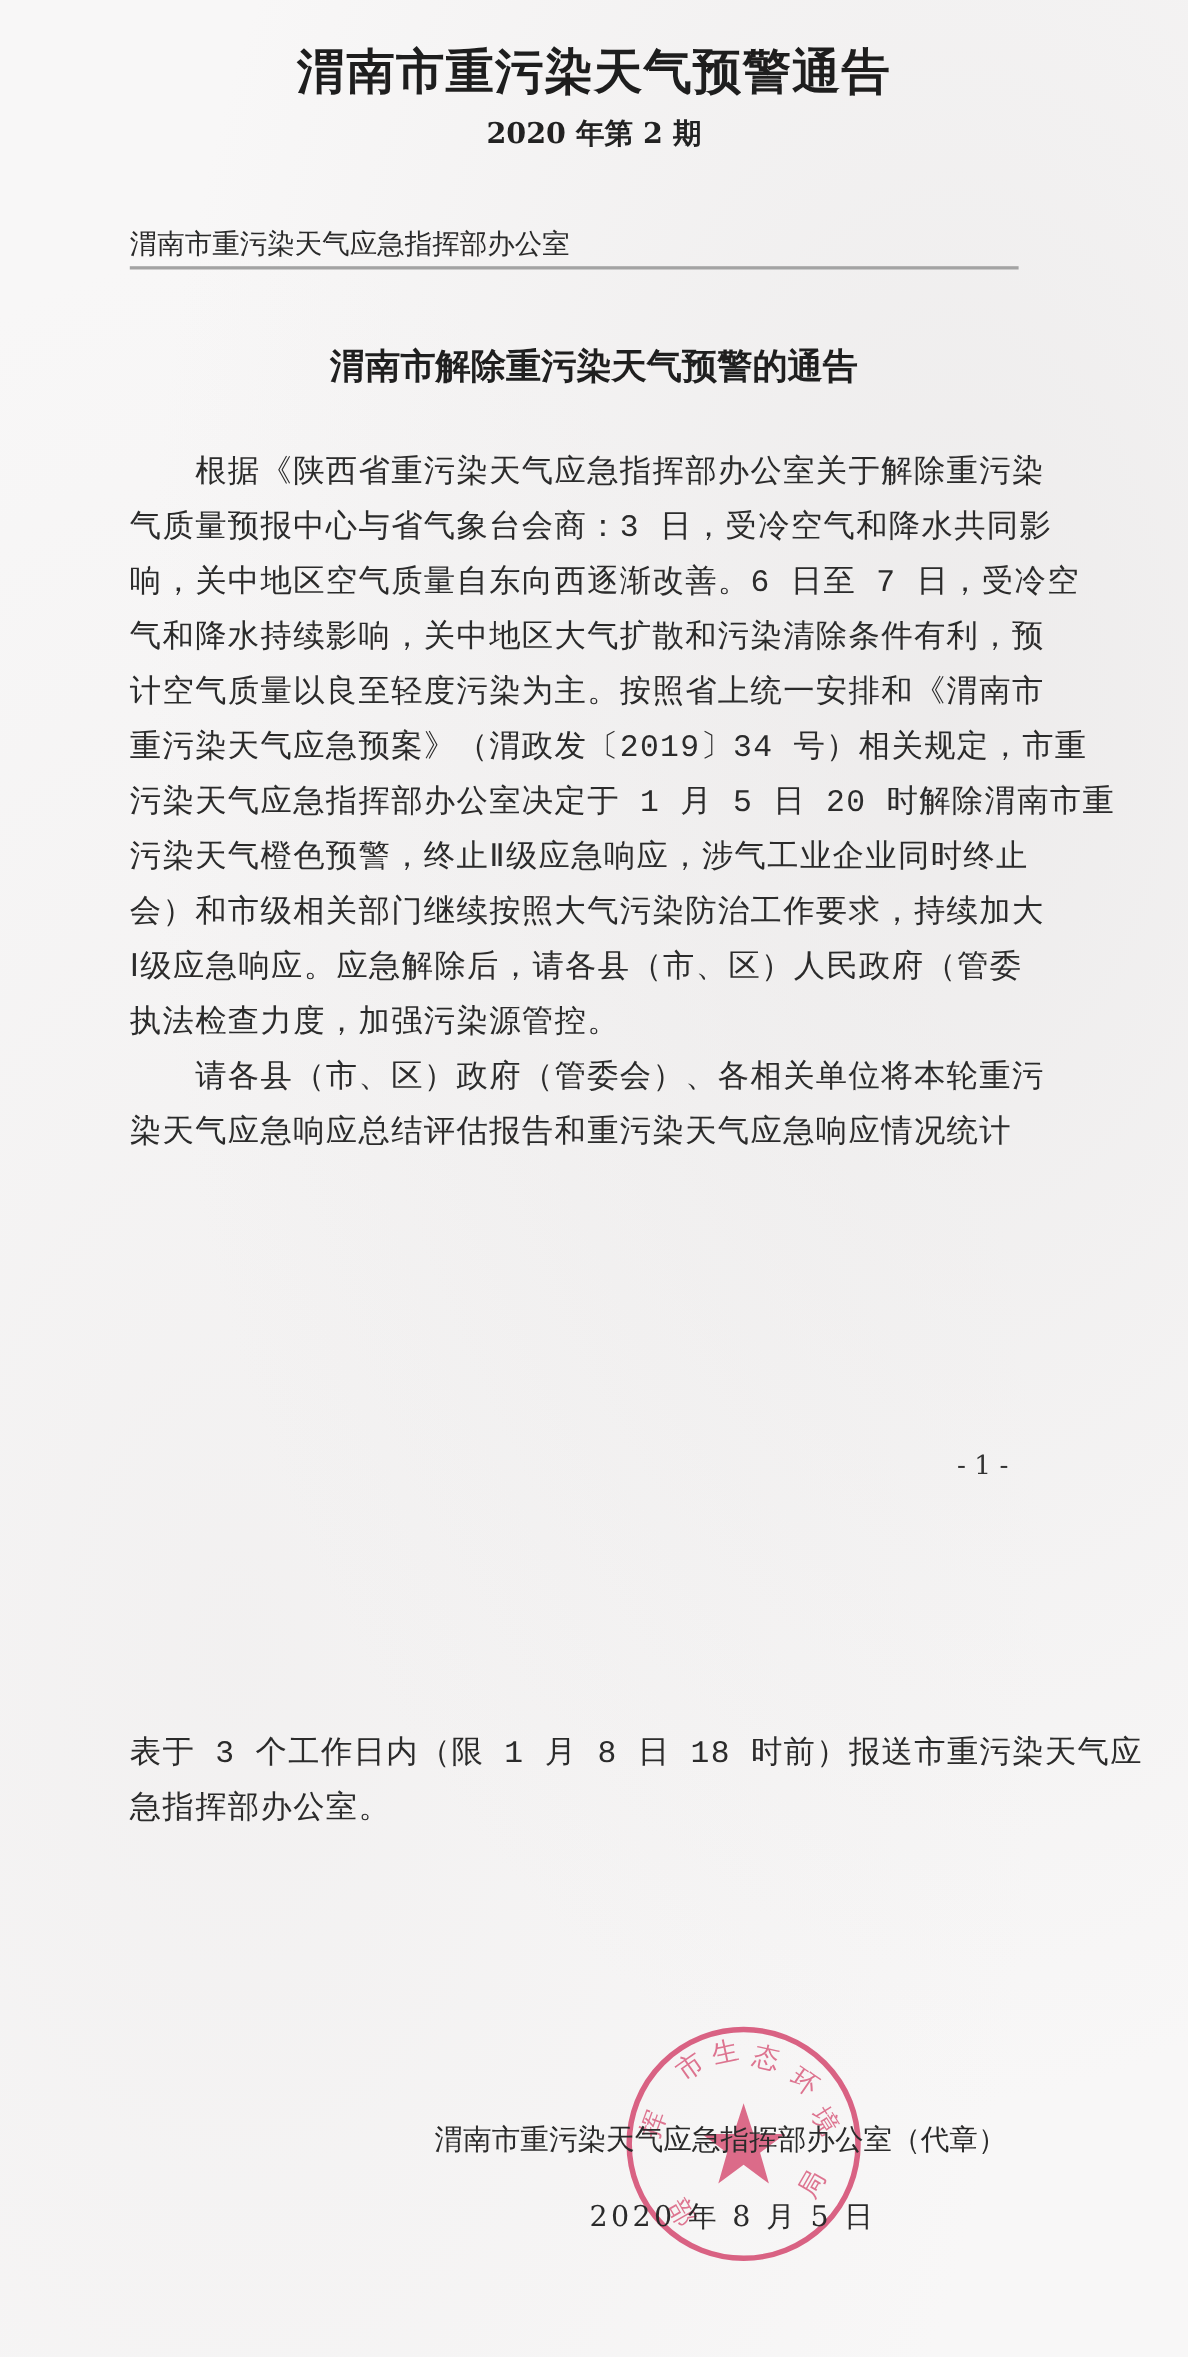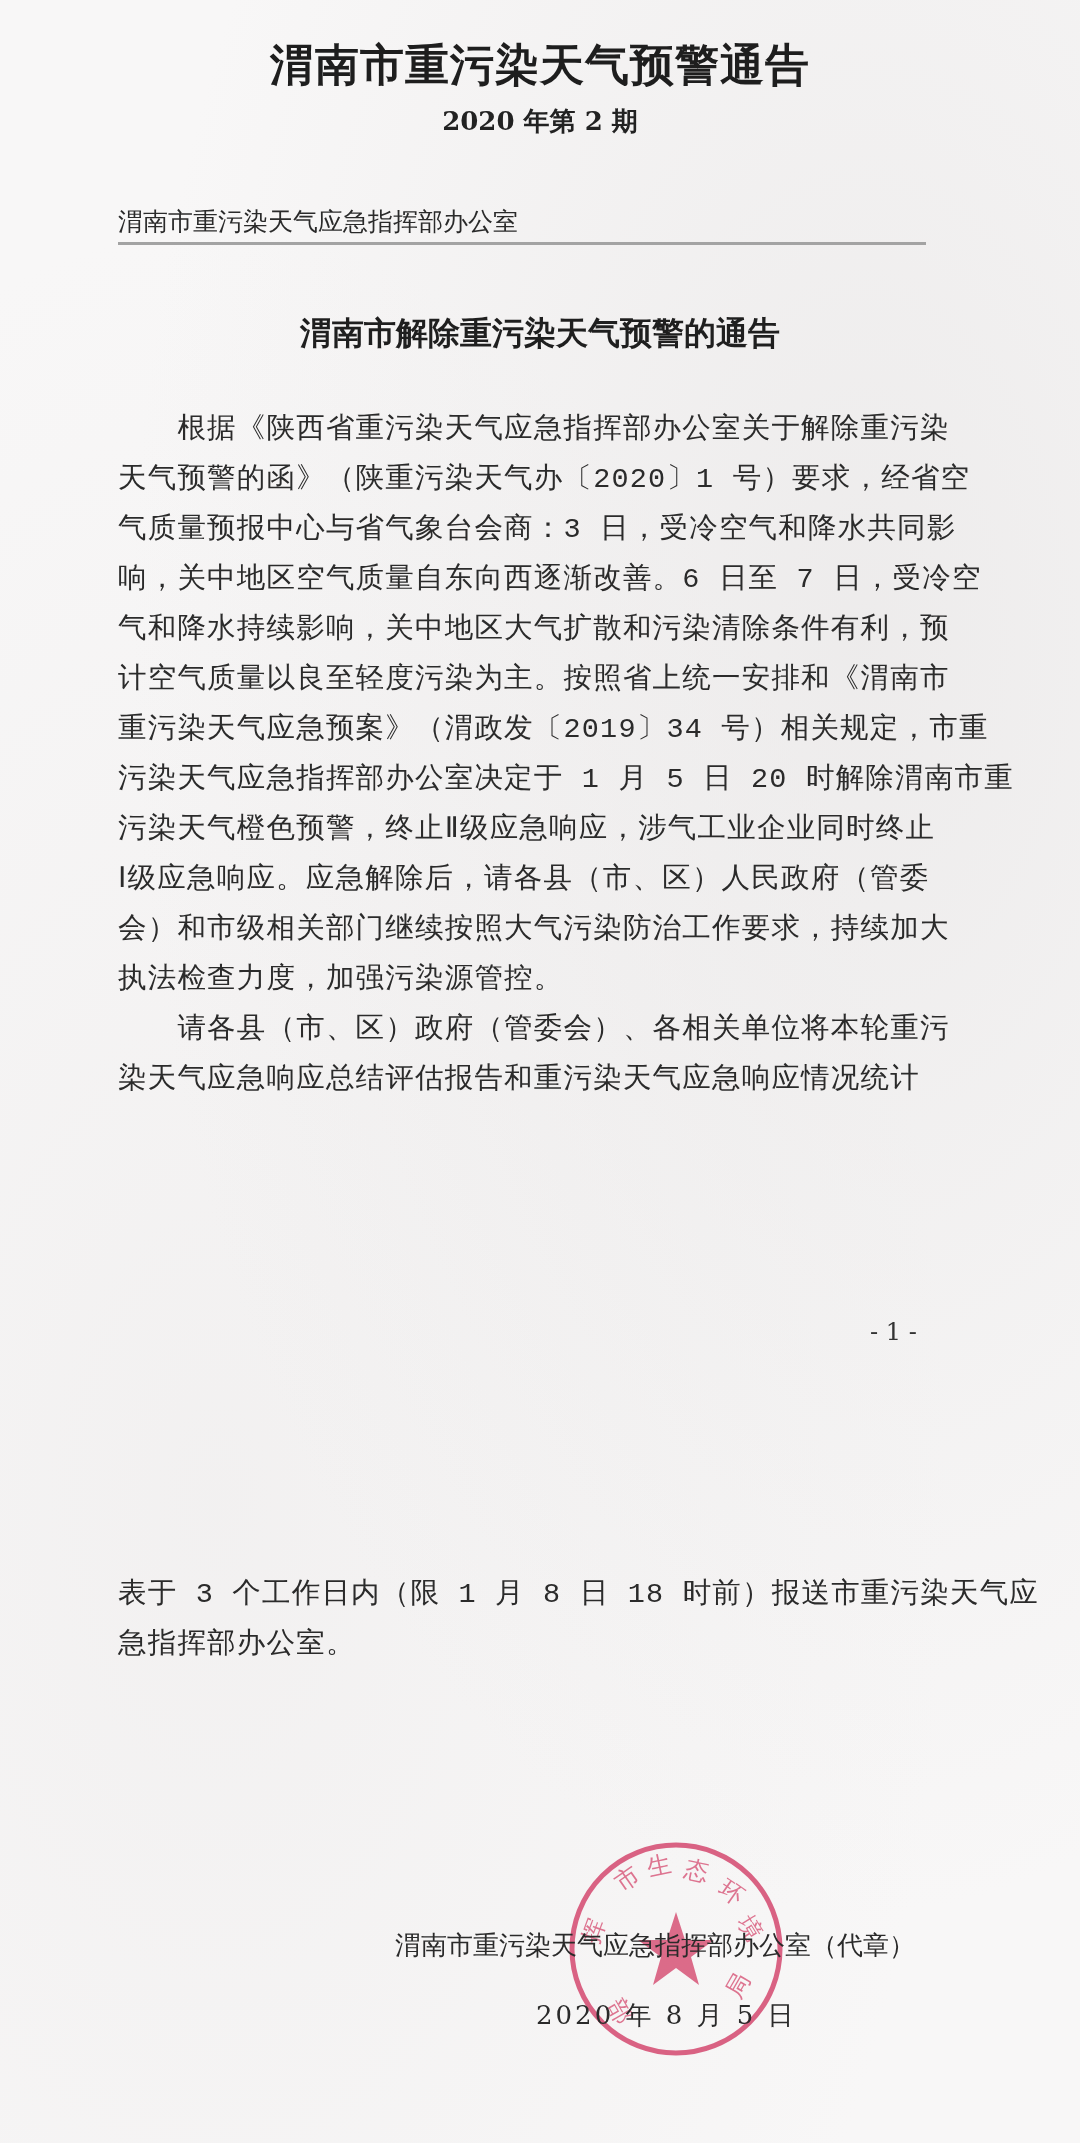--- a/index.html
+++ b/index.html
@@ -81,30 +81,29 @@
 <div class="abs doc-issue">2020 年第 2 期</div>
 
 <div class="abs header-line-wrap">
   <span class="issuer">渭南市重污染天气应急指挥部办公室</span>
 </div>
 
 <div class="abs notice-title">渭南市解除重污染天气预警的通告</div>
 
 <div class="abs body-text p1" style="top:405px;">
   <span class="line">　　根据《陕西省重污染天气应急指挥部办公室关于解除重污染</span>
-  <span class="line">天气预警的函》（陕重污染天气办〔2020〕1 号）要求，经省空</span>
   <span class="line">气质量预报中心与省气象台会商：3 日，受冷空气和降水共同影</span>
   <span class="line">响，关中地区空气质量自东向西逐渐改善。6 日至 7 日，受冷空</span>
   <span class="line">气和降水持续影响，关中地区大气扩散和污染清除条件有利，预</span>
   <span class="line">计空气质量以良至轻度污染为主。按照省上统一安排和《渭南市</span>
   <span class="line">重污染天气应急预案》（渭政发〔2019〕34 号）相关规定，市重</span>
   <span class="line">污染天气应急指挥部办公室决定于 1 月 5 日 20 时解除渭南市重</span>
   <span class="line">污染天气橙色预警，终止Ⅱ级应急响应，涉气工业企业同时终止</span>
+  <span class="line">会）和市级相关部门继续按照大气污染防治工作要求，持续加大</span>
   <span class="line">Ⅰ级应急响应。应急解除后，请各县（市、区）人民政府（管委</span>
-  <span class="line">会）和市级相关部门继续按照大气污染防治工作要求，持续加大</span>
   <span class="line">执法检查力度，加强污染源管控。</span>
   <span class="line">　　请各县（市、区）政府（管委会）、各相关单位将本轮重污</span>
   <span class="line">染天气应急响应总结评估报告和重污染天气应急响应情况统计</span>
 </div>
 
 <div class="abs page-num">- 1 -</div>
 
 <div class="abs body-text p3">
   <span class="line">表于 3 个工作日内（限 1 月 8 日 18 时前）报送市重污染天气应</span>
   <span class="line">急指挥部办公室。</span>

